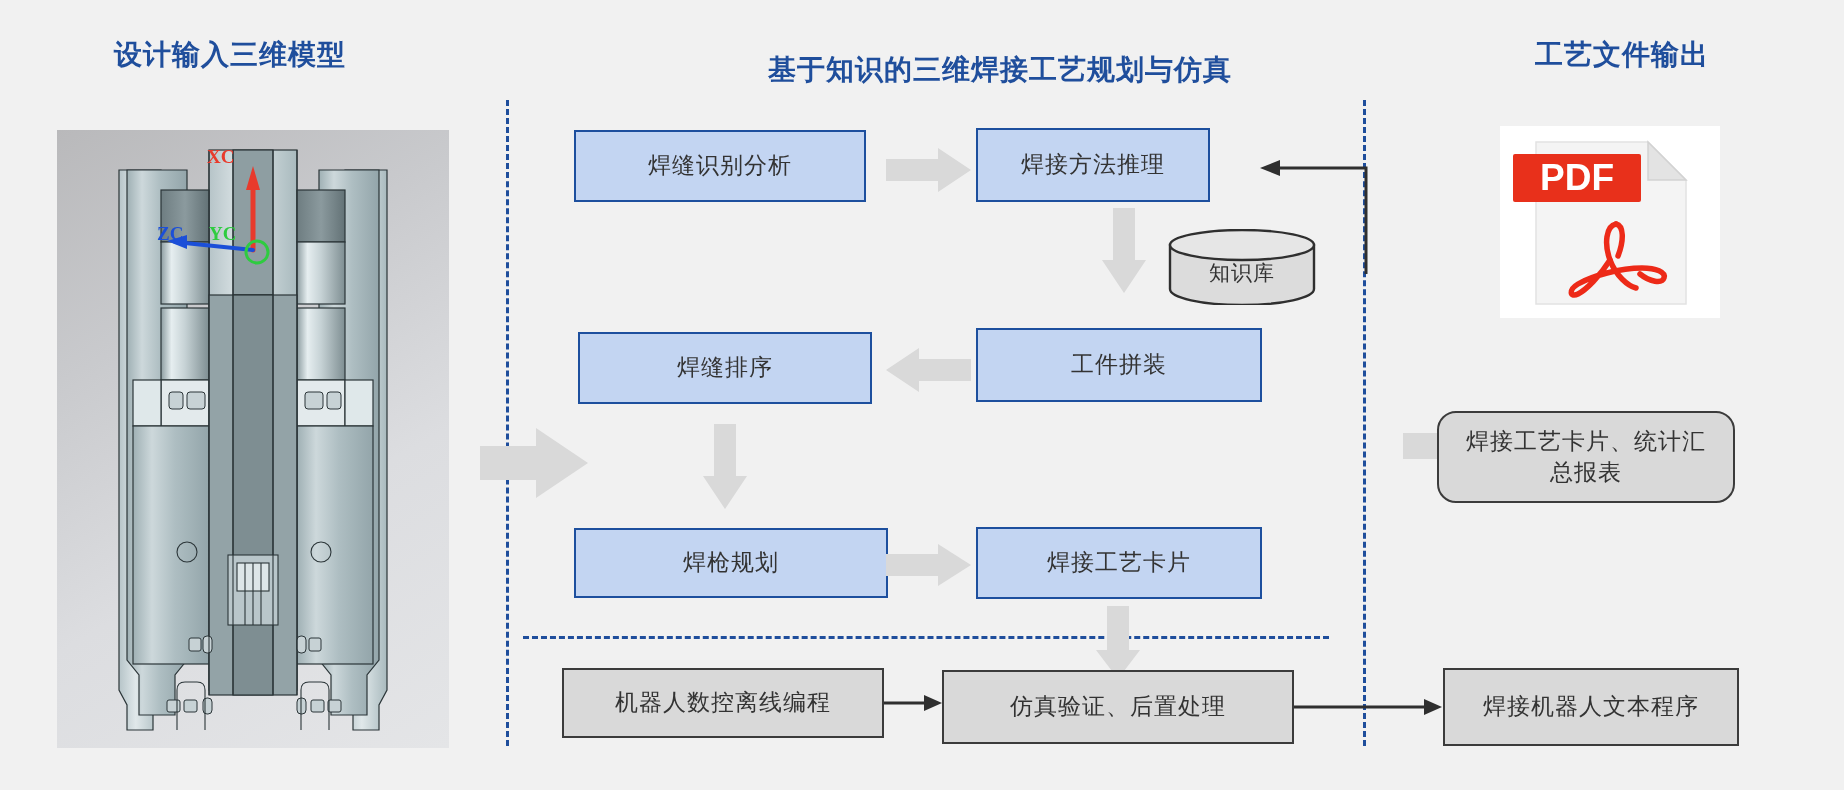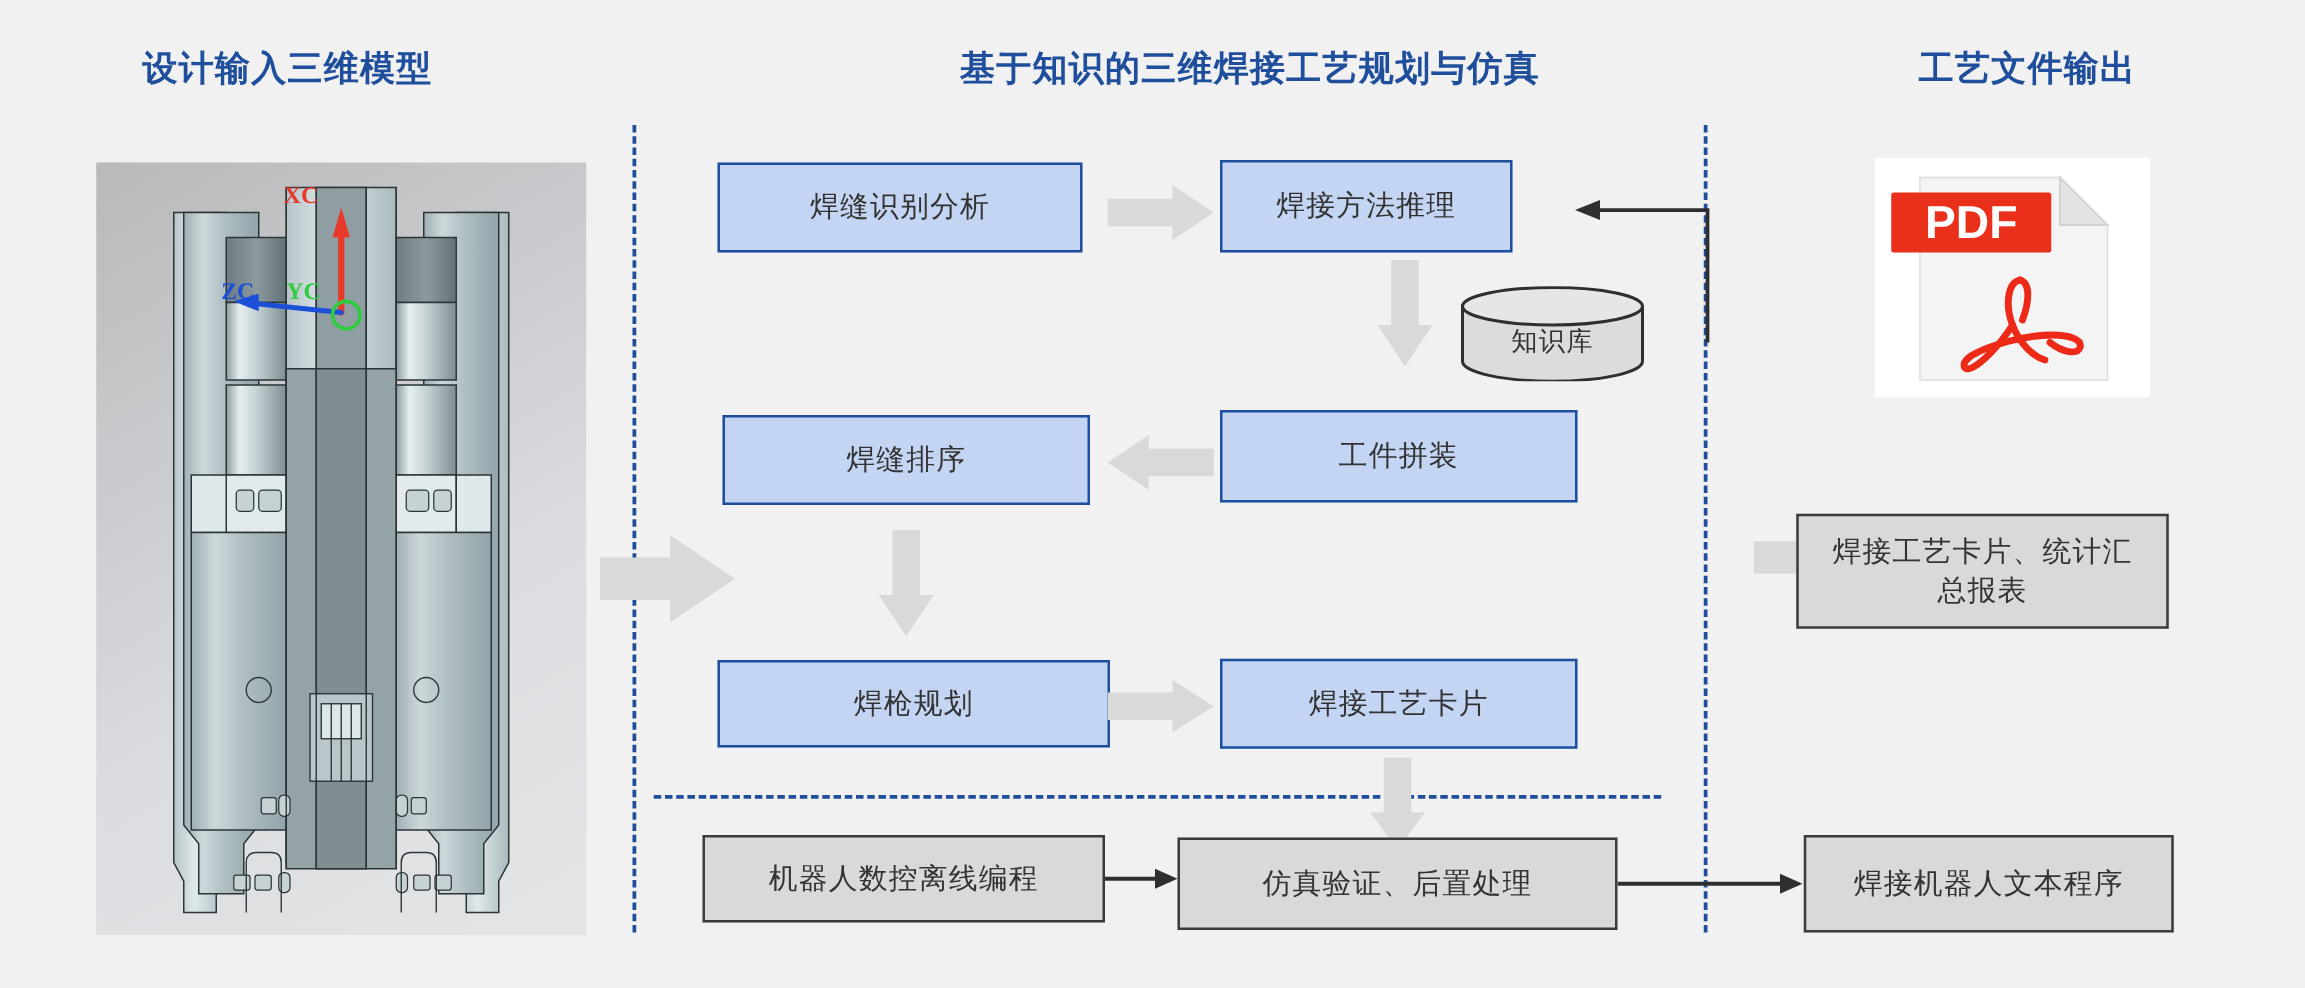--- a/index.html
+++ b/index.html
@@ -12,29 +12,28 @@
   .stage{position:relative;width:1844px;height:790px;}
 
   
   .col-title{
     position:absolute;
     font-size:28px;font-weight:bold;color:#1f4e9c;
     letter-spacing:1px;white-space:nowrap;
     text-align:center;
   }
   #title-left{left:0;top:36px;width:460px;}
-  #title-center{left:460px;top:36px;width:1080px;}
+  #title-center{left:460px;top:51px;width:1080px;}
   #title-right{left:1400px;top:36px;width:444px;}
 
   
   .cad-panel{
     position:absolute;left:57px;top:130px;width:392px;height:618px;
     background:linear-gradient(150deg,#b9b9bb 0%,#c9cacd 30%,#dcdde0 62%,#e4e5e7 100%);
     overflow:hidden;
-    margin-left:20px;
   }
   .cad-svg{position:absolute;left:0;top:0;}
 
   
   .vdash{
     position:absolute;width:0;border-left:3px dashed #1f4e9c;
   }
   #divider-left{left:506px;top:100px;height:646px;}
   #divider-right{left:1363px;top:100px;height:646px;}
   #divider-h{
@@ -277,17 +276,17 @@
         <path d="M110 134 C100 150 86 164 78 168 C70 172 68 164 78 158 C92 150 120 142 142 142 C156 142 166 146 164 152 C162 158 150 156 140 148"></path>
         <path d="M116 98 C124 100 124 114 118 130"></path>
       </g>
     </svg>
   </div>
 
   <svg class="barrow" style="left:1403px;top:420px;" width="96" height="52">
     <polygon points="0,13 58,13 58,0 95,26 58,52 58,39 0,39" fill="#d9d9d9"></polygon>
   </svg>
 
-  <div class="gbox" style="left:1437px;top:411px;width:298px;height:92px;padding:0 20px;">焊接工艺卡片、统计汇总报表</div>
+  <div class="gbox" style="left:1437px;top:411px;width:298px;height:92px;padding:0 20px;border-radius:19px;">焊接工艺卡片、统计汇总报表</div>
 
   <div class="gbox" style="left:1443px;top:668px;width:296px;height:78px;">焊接机器人文本程序</div>
 
 </div>
 
 </body></html>

